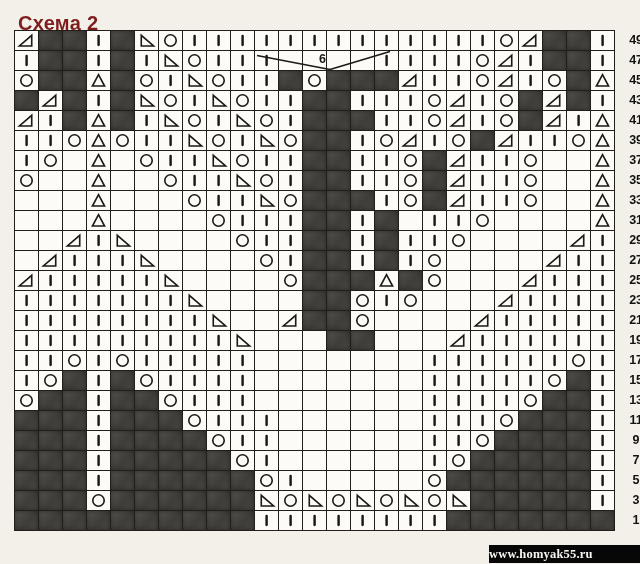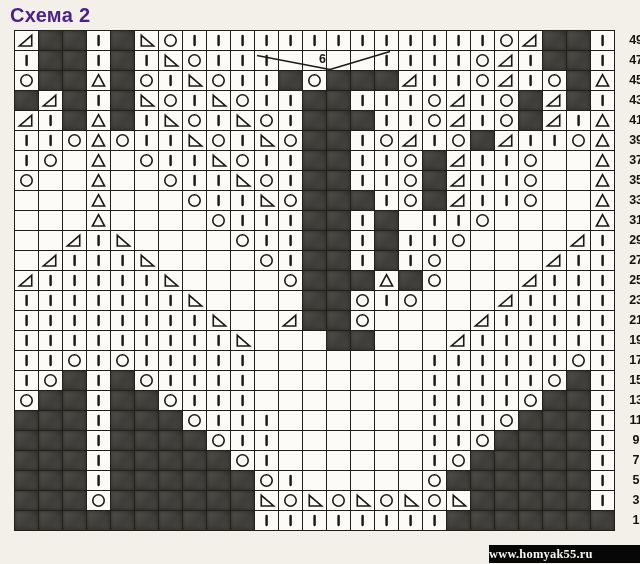--- a/index.html
+++ b/index.html
@@ -7,22 +7,22 @@
     --sym:#1c1a15;
     --paper:#f2f0e9;
     --cellbg:#fcfbf7;
     --dark1:#55534d;
     --dark2:#3e3d39;
   }
   html,body{margin:0;padding:0;}
   body{width:640px;height:564px;background:var(--paper);
        font-family:"Liberation Sans", sans-serif; position:relative; overflow:hidden;}
   .page-title{
-    position:absolute; left:10px; top:4px; margin:0;
-    font-size:20px; font-weight:800; letter-spacing:.3px; color:#4c1d95;
+    position:absolute; left:10px; top:4px; margin:8px;
+    font-size:20px; font-weight:800; letter-spacing:.3px; color:#7f1d1d;
   }
   .chart-wrap{ position:absolute; left:14px; top:30px; }
   #grid{
     display:grid; grid-template-columns:repeat(25,24px); grid-auto-rows:20px;
     border-top:1.5px solid var(--line); border-left:1.5px solid var(--line);
     background:var(--cellbg); width:600px;
   }
   .cell{
     box-sizing:border-box;
     border-right:1px solid var(--line); border-bottom:1px solid var(--line);

